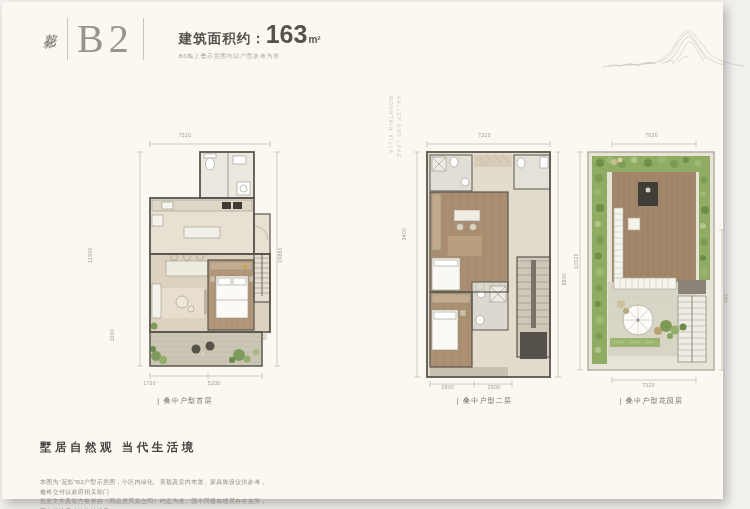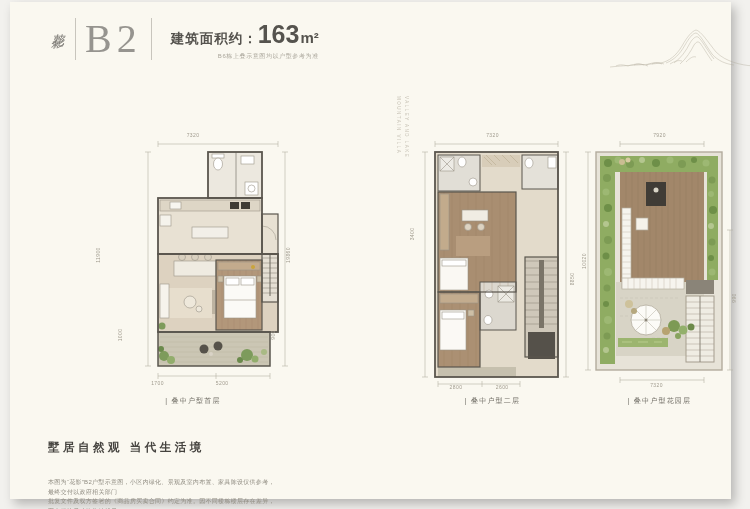--- a/index.html
+++ b/index.html
@@ -1,31 +1,31 @@
 <!DOCTYPE html>
 <html><head>
 <meta charset="utf-8">
 <style>
   html,body{margin:0;padding:0;background:#ffffff;}
   .canvas{position:relative;width:750px;height:509px;background:#f2f1ee;overflow:hidden;
           font-family:"Liberation Sans","DejaVu Sans",sans-serif;}
-  .sheet{position:absolute;left:10px;top:2px;width:721px;height:497px;background:#FAF8F0;
+  .sheet{position:absolute;left:2px;top:2px;width:721px;height:497px;background:#FAF8F0;
          box-shadow:4px 5px 10px rgba(0,0,0,.25);}
   
   .header{position:absolute;left:38px;top:16px;display:flex;align-items:flex-start;}
   .brand{writing-mode:vertical-rl;font-family:"Liberation Serif","DejaVu Serif",serif;
          font-style:italic;font-size:13px;color:#7f7d78;letter-spacing:3px;margin-top:5px;}
   .hsep{width:1px;height:42px;background:#c8c5bd;margin:0 9px;}
   .unit{font-family:"Liberation Serif","DejaVu Serif",serif;font-size:40px;font-weight:300;
         color:#96948f;letter-spacing:5px;line-height:42px;}
-  .area-wrap{margin-left:10px;padding-top:4px;text-align:right;}
+  .area-wrap{margin-left:26px;padding-top:4px;}
   .area-line{display:flex;align-items:baseline;color:#55534e;}
   .area-label{font-size:13.5px;font-weight:bold;letter-spacing:1px;}
   .area-value{font-size:25px;font-weight:bold;line-height:24px;}
-  .area-unit{font-size:15px;font-weight:bold;margin-left:1px;}
+  .area-unit{font-size:10px;font-weight:bold;margin-left:1px;}
   .subtitle{font-size:6px;color:#aaa69b;margin-top:4px;letter-spacing:.6px;}
   
   .mountain{position:absolute;left:596px;top:16px;}
   
   .plan{position:absolute;}
   .plan svg{position:absolute;left:0;top:0;}
   .dim{position:absolute;font-size:5px;color:#a09b8e;letter-spacing:.4px;white-space:nowrap;}
   .dim.t{top:2px;left:0;right:0;text-align:center;}
   .dim.v{transform:rotate(-90deg);transform-origin:center;}
   .caption{position:absolute;font-size:7px;color:#716e66;letter-spacing:1.2px;text-align:center;}

